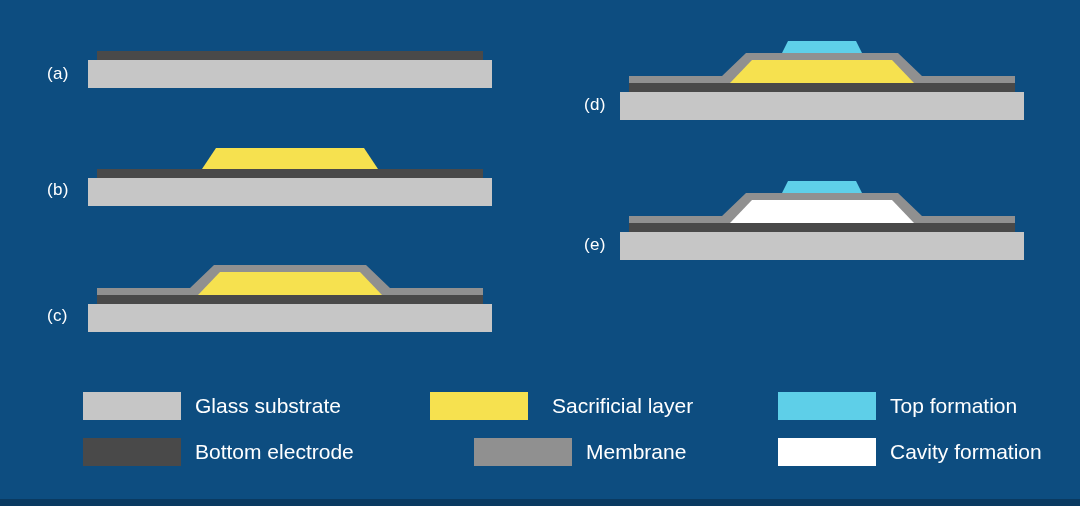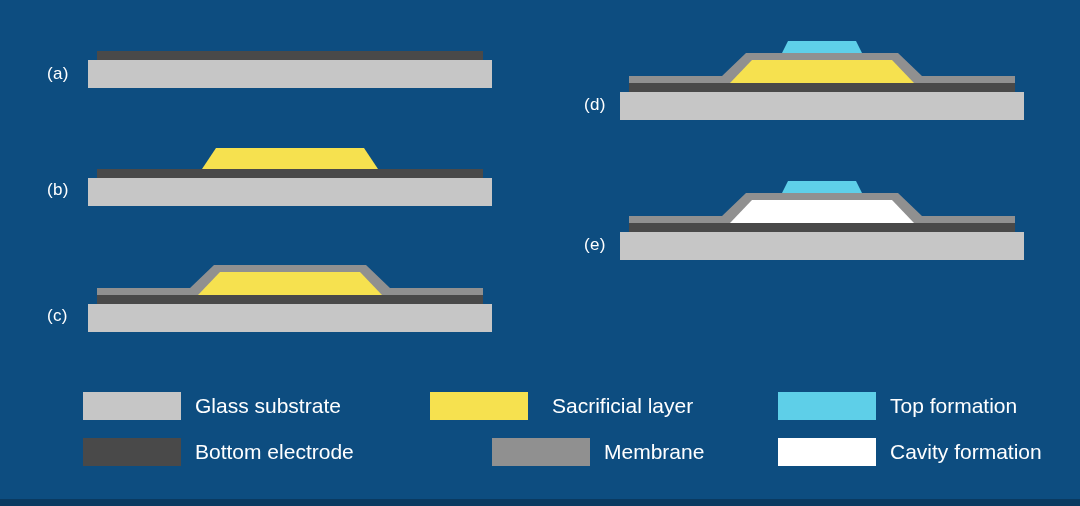--- a/index.html
+++ b/index.html
@@ -80,21 +80,21 @@
   <div class="legend-item" style="left:83px; top:438px;">
     <span class="swatch" style="background-color: rgb(73, 73, 73);"></span>
     <span class="legend-label">Bottom electrode</span>
   </div>
 
   <div class="legend-item" style="left:430px; top:392px;gap:24px;">
     <span class="swatch" style="background-color: rgb(246, 225, 79);"></span>
     <span class="legend-label">Sacrificial layer</span>
   </div>
 
-  <div class="legend-item" style="left:448px; top:438px;padding-left:44px;">
+  <div class="legend-item" style="left:430px; top:438px;padding-left:44px;">
     <span class="swatch" style="background-color: rgb(144, 144, 144);"></span>
     <span class="legend-label">Membrane</span>
   </div>
 
   <div class="legend-item" style="left:778px; top:392px;">
     <span class="swatch" style="background-color: rgb(94, 207, 232);"></span>
     <span class="legend-label">Top formation</span>
   </div>
 
   <div class="legend-item" style="left:778px; top:438px;">

